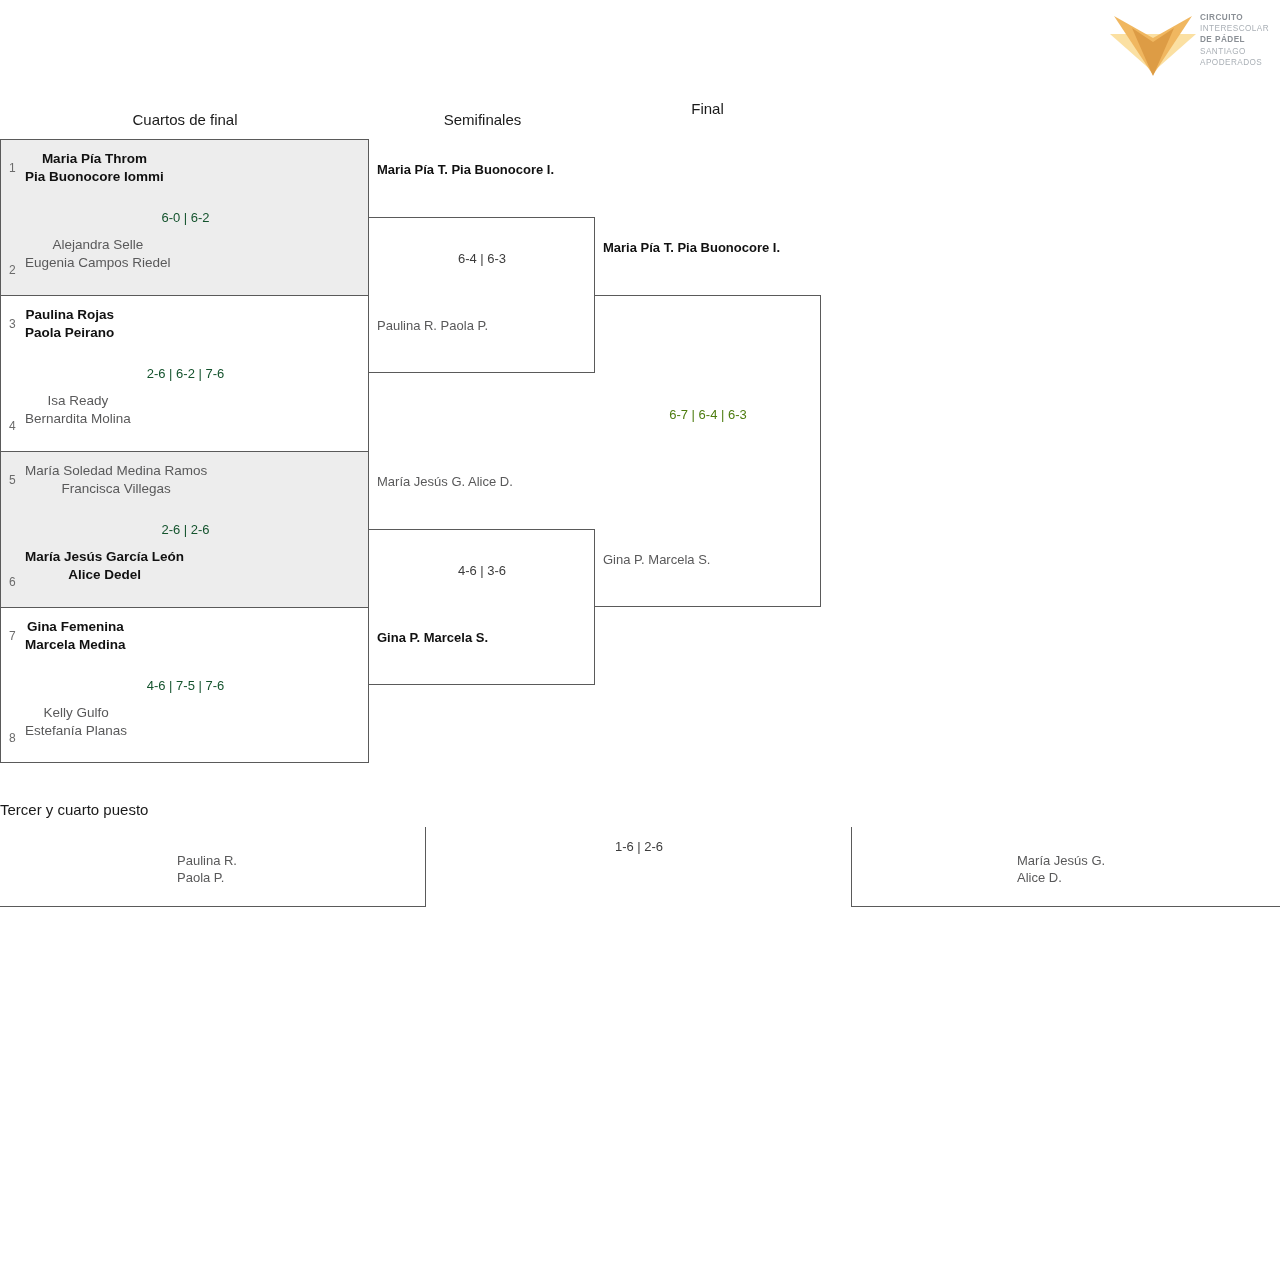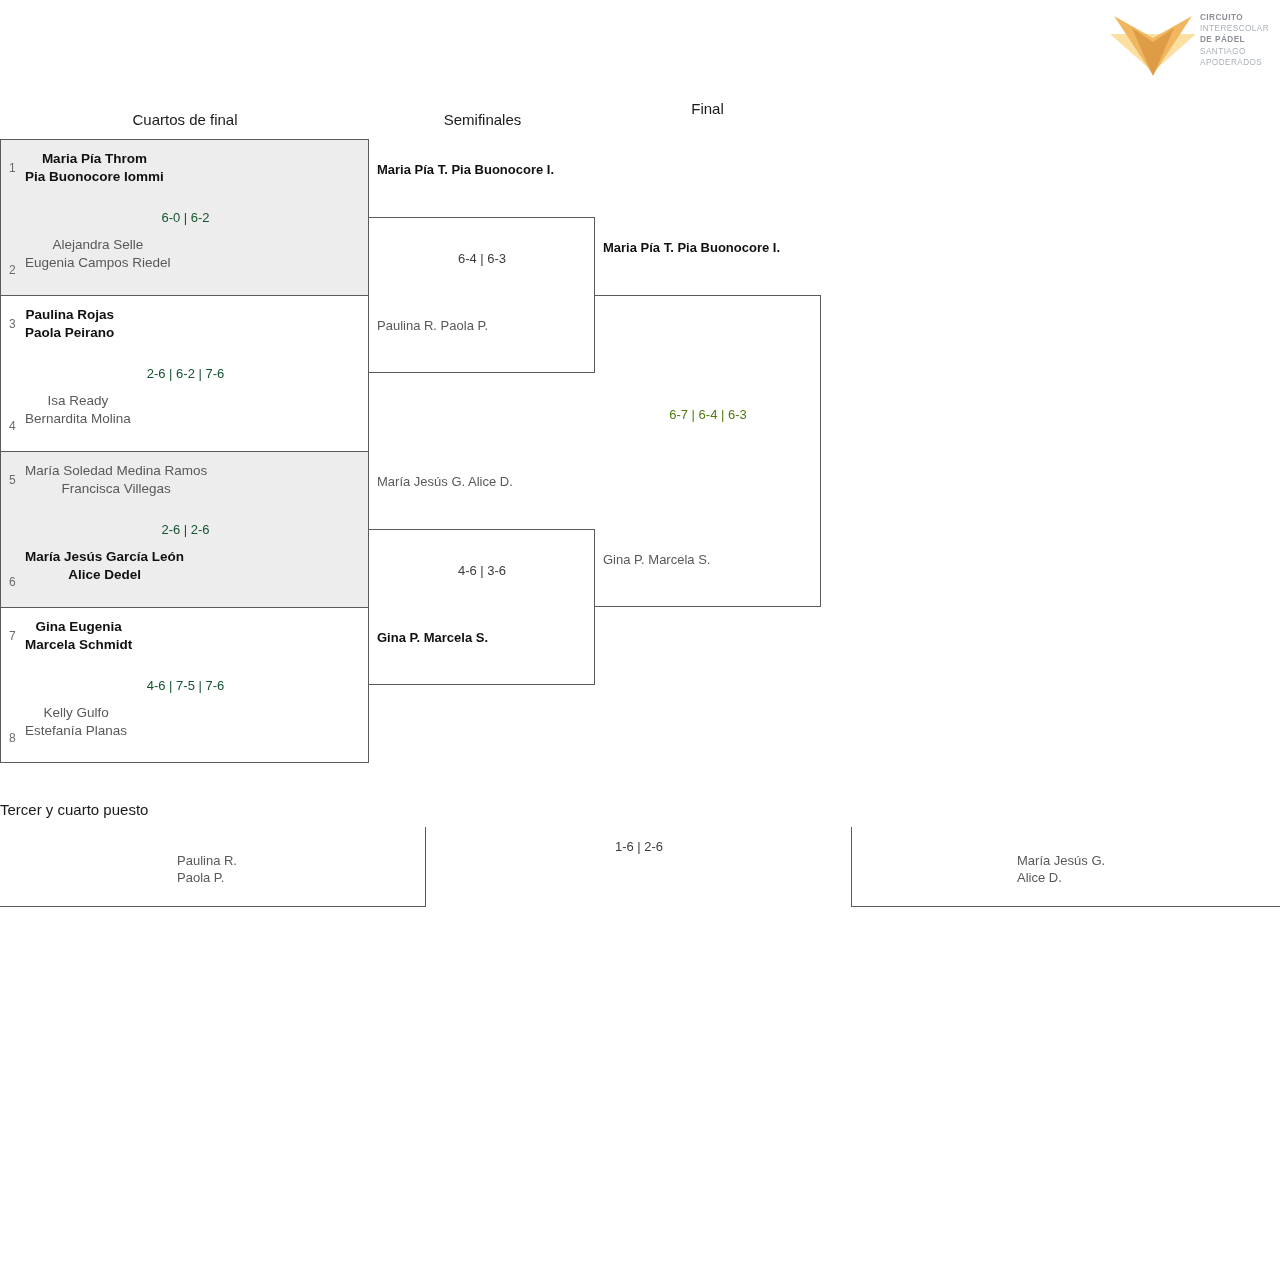--- a/index.html
+++ b/index.html
@@ -299,22 +299,22 @@
     <div class="seed bot">6</div>
     <div class="team bot win">
       <span class="nm">María Jesús García León</span>
       <span class="nm">Alice Dedel</span>
     </div>
   </div>
 
   <div class="qf last" style="top:468px">
     <div class="seed top">7</div>
     <div class="team top win">
-      <span class="nm">Gina Eugenia</span>
-      <span class="nm">Marcela Schmidt</span>
+      <span class="nm">Gina Femenina</span>
+      <span class="nm">Marcela Medina</span>
     </div>
     <div class="score">4-6 | 7-5 | 7-6</div>
     <div class="seed bot">8</div>
     <div class="team bot lose">
       <span class="nm">Kelly Gulfo</span>
       <span class="nm">Estefanía Planas</span>
     </div>
   </div>
 
   <div class="sf" style="top:78px">

